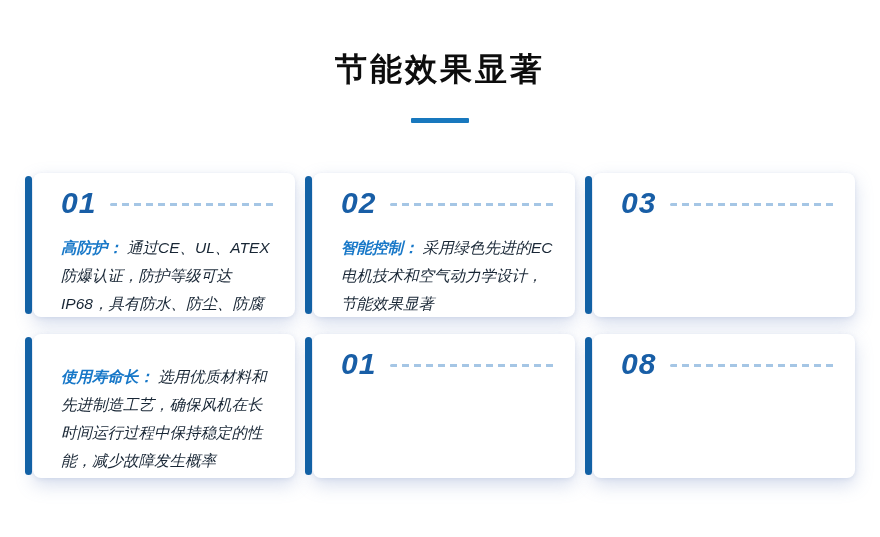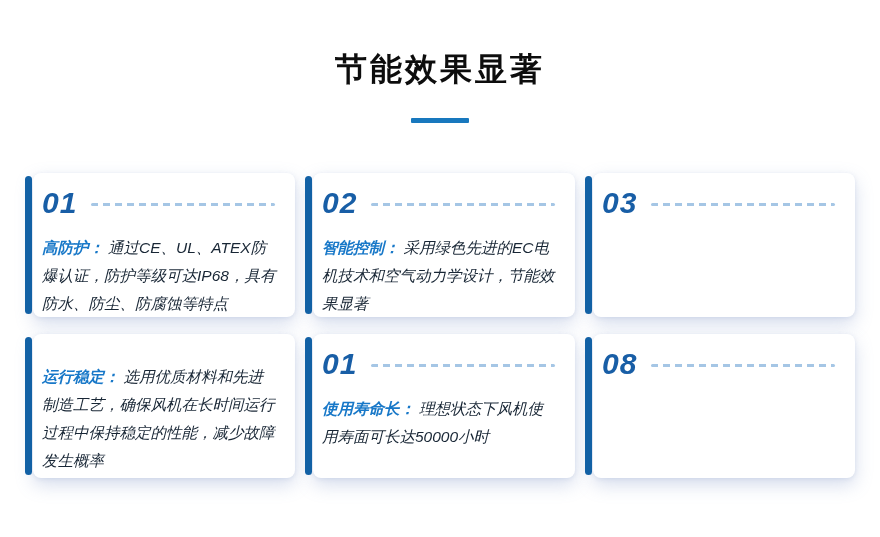--- a/index.html
+++ b/index.html
@@ -51,21 +51,21 @@
     width:7px;
     border-radius:4px;
     background:var(--bar);
   }
   .panel{
     margin-left:8px;
     height:100%;
     background:#ffffff;
     border-radius:8px;
     box-shadow:0 7px 18px rgba(108,132,189,0.28),0 1px 4px rgba(108,132,189,0.15);
-    padding:14px 18px 10px 9px;
+    padding:14px 18px 10px 28px;
     font-style:italic;
     overflow:hidden;
   }
   .num-row{
     display:flex;
     align-items:center;
   }
   .num{
     font-size:30px;
     font-weight:bold;
@@ -129,32 +129,31 @@
         <div class="num-row">
           <span class="num">03</span>
           <span class="dashes"></span>
         </div>
       </div>
     </div>
 
     <div class="card">
       <span class="bar"></span>
       <div class="panel">
-        <p class="desc"><span class="label">运行稳定：</span><span>选用优质材料和先进制造工艺，确保风机在长时间运行过程中保持稳定的性能，减少故障发生概率</span></p>
+        <p class="desc"><span class="label">使用寿命长：</span><span>选用优质材料和先进制造工艺，确保风机在长时间运行过程中保持稳定的性能，减少故障发生概率</span></p>
       </div>
     </div>
 
     <div class="card">
       <span class="bar"></span>
       <div class="panel">
         <div class="num-row">
           <span class="num">01</span>
           <span class="dashes"></span>
         </div>
-        <p class="desc"><span class="label">使用寿命长：</span><span>理想状态下风机使用寿面可长达50000小时</span></p>
       </div>
     </div>
 
     <div class="card">
       <span class="bar"></span>
       <div class="panel">
         <div class="num-row">
           <span class="num">08</span>
           <span class="dashes"></span>
         </div>

